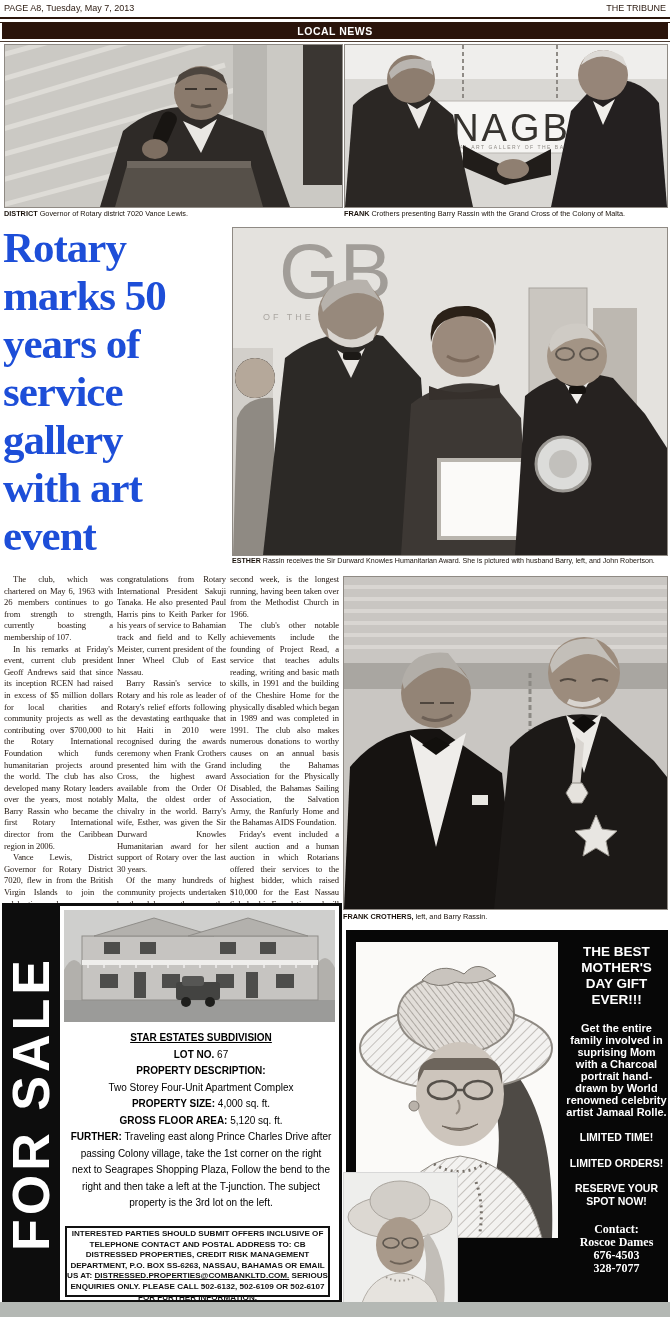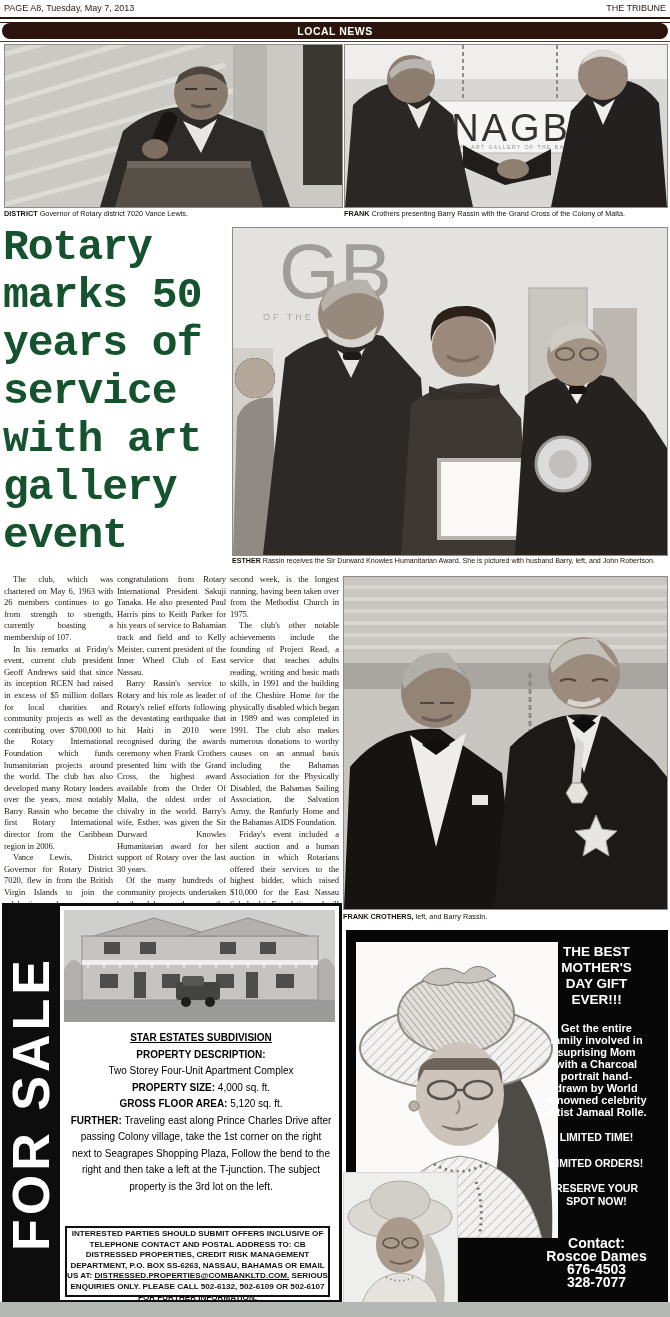--- a/index.html
+++ b/index.html
@@ -3,29 +3,29 @@
 <meta charset="utf-8">
 <style>
   html,body{margin:0;padding:0;background:#e8e8e6;}
   .page{position:relative;width:670px;height:1317px;background:#ffffff;overflow:hidden;
         font-family:"Liberation Sans",sans-serif;color:#241811;}
   .abs{position:absolute;}
   
   .hdr{font-size:9px;color:#2b1a10;top:3px;}
   .hdr-rule{left:0;top:17px;width:670px;height:3px;border-top:2px solid #2b160c;border-bottom:1px solid #2b160c;}
   .banner{left:2px;top:23px;width:666px;height:16px;background:#2a140b;color:#fff;
-          font-weight:bold;font-size:10.5px;text-align:center;line-height:16px;letter-spacing:.5px;border-radius:8px;}
+          font-weight:bold;font-size:10.5px;text-align:center;line-height:16px;letter-spacing:.5px;}
   .thin-rule{left:0;top:41px;width:670px;border-top:1px solid #4a3a30;height:0;}
   
   .pframe{border:1px solid #8f8a84;background:#d8d6d2;overflow:hidden;}
   .cap{font-size:7.3px;color:#1a120b;line-height:9px;}
   .cap b{font-weight:bold;}
   
-  .headline{left:3px;top:224px;width:228px;font-family:Liberation Mono, monospace;font-weight:bold;
-            font-size:43px;line-height:48px;color:#14532d;letter-spacing:-1px;}
+  .headline{left:3px;top:224px;width:228px;font-family:Liberation Serif, serif;font-weight:bold;
+            font-size:43px;line-height:48px;color:#1d4ed8;letter-spacing:-1px;}
   
   .bodycol{top:574px;width:109px;height:330px;overflow:hidden;font-family:"Liberation Serif",serif;
            font-size:8.6px;line-height:11.6px;text-align:justify;color:#241811;letter-spacing:-.1px;}
   .bodycol p{margin:0;text-indent:9px;}
   .bodycol p.cont{text-indent:0;}
   
   .fs-ad{left:2px;top:903px;width:340px;height:400px;background:#0d0d0d;}
   .fs-bar{position:absolute;left:0;top:0;width:58px;height:400px;display:flex;align-items:center;justify-content:center;}
   .fs-bar span{writing-mode:vertical-rl;transform:rotate(180deg);color:#fff;font-weight:bold;
                font-size:52px;letter-spacing:4px;font-family:"Liberation Sans",sans-serif;white-space:nowrap;}
@@ -35,25 +35,25 @@
   .fs-text b{font-weight:bold;}
   .fs-text p{margin:0;}
   .fs-box{position:absolute;left:5px;top:320px;width:261px;height:66px;border:2px solid #111;
           font-size:8.1px;font-weight:bold;text-align:center;line-height:10.6px;color:#111;padding-top:1px;}
   .fs-box .em{text-decoration:underline;}
   
   .md-ad{left:346px;top:930px;width:322px;height:372px;background:#070707;color:#fff;}
   .md-port{position:absolute;left:10px;top:12px;width:202px;height:296px;background:#fff;overflow:hidden;}
   .md-inset{position:absolute;left:-3px;top:242px;width:113px;height:130px;background:#f2f2f0;
             border:1px solid #d8d8d8;overflow:hidden;}
-  .md-col{position:absolute;left:200px;top:14px;width:101px;text-align:center;font-weight:bold;}
+  .md-col{position:absolute;left:220px;top:14px;width:101px;text-align:center;font-weight:bold;}
   .md-title{font-size:13.5px;line-height:16px;}
   .md-body{font-size:11px;line-height:12px;margin-top:14px;}
   .md-lim{font-size:10.5px;line-height:12.5px;margin-top:13px;}
-  .md-contact{font-size:14px;line-height:13px;margin-top:30px;}
+  .md-contact{font-size:12px;line-height:13px;margin-top:16px;font-family:Liberation Serif, serif;}
   .bottom-strip{left:0;top:1302px;width:670px;height:15px;background:#b4b8b4;}
 </style>
 </head>
 <body>
 
 <div class="page">
 
   <div class="abs hdr" style="left:4px;">PAGE A8, Tuesday, May 7, 2013</div>
   <div class="abs hdr" style="right:4px;">THE TRIBUNE</div>
   <div class="abs hdr-rule"></div>
@@ -113,22 +113,22 @@
   </div>
   <div class="abs cap" style="left:344px;top:209px;width:322px;">
     <b>FRANK</b><span> Crothers presenting Barry Rassin with the Grand Cross of the Colony of Malta.</span>
   </div>
 
   <div class="abs headline">
     <div>Rotary</div>
     <div>marks 50</div>
     <div>years of</div>
     <div>service</div>
+    <div>gallery</div>
     <div>with art</div>
-    <div>gallery</div>
     <div>event</div>
   </div>
 
   <div class="abs pframe" style="left:232px;top:227px;width:434px;height:327px;">
     <svg width="434" height="327" viewBox="0 0 434 327">
       <rect width="434" height="327" fill="#e4e2de"></rect>
       <text x="46" y="70" font-size="78" fill="#a19d98" font-family="Liberation Sans, sans-serif">GB</text>
       <text x="30" y="92" font-size="9" fill="#aba7a2" letter-spacing="3">OF THE BAHAMAS</text>
       <rect x="296" y="60" width="58" height="180" fill="#cac6c0" stroke="#a7a39d"></rect>
       <rect x="360" y="80" width="44" height="160" fill="#bdb8b1"></rect>
@@ -167,21 +167,21 @@
     <p>The club, which was chartered on May 6, 1963 with 26 members continues to go from strength to strength, currently boasting a membership of 107.</p>
     <p>In his remarks at Friday's event, current club president Geoff Andrews said that since its inception RCEN had raised in excess of $5 million dollars for local charities and community projects as well as contributing over $700,000 to the Rotary International Foundation which funds humanitarian projects around the world. The club has also developed many Rotary leaders over the years, most notably Barry Rassin who became the first Rotary International director from the Caribbean region in 2006.</p>
     <p>Vance Lewis, District Governor for Rotary District 7020, flew in from the British Virgin Islands to join the celebrations and pass on</p>
   </div>
   <div class="abs bodycol" style="left:117px;">
     <p class="cont">congratulations from Rotary International President Sakuji Tanaka. He also presented Paul Harris pins to Keith Parker for his years of service to Bahamian track and field and to Kelly Meister, current president of the Inner Wheel Club of East Nassau.</p>
     <p>Barry Rassin's service to Rotary and his role as leader of Rotary's relief efforts following the devastating earthquake that hit Haiti in 2010 were recognised during the awards ceremony when Frank Crothers presented him with the Grand Cross, the highest award available from the Order Of Malta, the oldest order of chivalry in the world. Barry's wife, Esther, was given the Sir Durward Knowles Humanitarian award for her support of Rotary over the last 30 years.</p>
     <p>Of the many hundreds of community projects undertaken by the club over the years the Fox Hill Run, which sees Rotarians distribute food to needy households in the Fox Hill area every</p>
   </div>
   <div class="abs bodycol" style="left:230px;">
-    <p class="cont">second week, is the longest running, having been taken over from the Methodist Church in 1975.</p>
+    <p class="cont">second week, is the longest running, having been taken over from the Methodist Church in 1966.</p>
     <p>The club's other notable achievements include the founding of Project Read, a service that teaches adults reading, writing and basic math skills, in 1991 and the building of the Cheshire Home for the physically disabled which began in 1989 and was completed in 1991. The club also makes numerous donations to worthy causes on an annual basis including the Bahamas Association for the Physically Disabled, the Bahamas Sailing Association, the Salvation Army, the Ranfurly Home and the Bahamas AIDS Foundation.</p>
     <p>Friday's event included a silent auction and a human auction in which Rotarians offered their services to the highest bidder, which raised $10,000 for the East Nassau Scholarship Foundation and will be used to help Bahamian students continue their education both at home and abroad.</p>
   </div>
 
   <div class="abs pframe" style="left:343px;top:576px;width:323px;height:332px;">
     <svg width="323" height="332" viewBox="0 0 323 332">
       <rect width="323" height="332" fill="#c9c6c2"></rect>
       <g stroke="#d9d6d2" stroke-width="4">
         <line x1="0" y1="10" x2="323" y2="10"></line>
           <line x1="0" y1="22" x2="323" y2="22"></line>
@@ -262,20 +262,21 @@
               <rect x="182" y="62" width="12" height="26"></rect>
           </g>
           <rect x="112" y="72" width="44" height="18" rx="3" fill="#434341"></rect>
           <rect x="118" y="66" width="22" height="10" rx="3" fill="#565654"></rect>
           <circle cx="122" cy="92" r="5" fill="#1e1e1c"></circle>
             <circle cx="146" cy="92" r="5" fill="#1e1e1c"></circle>
         </svg>
       </div>
       <div class="fs-text">
         <p><span class="u">STAR ESTATES SUBDIVISION</span></p>
+        <p><b>LOT NO.</b><span> 67</span></p>
         <p><b>PROPERTY DESCRIPTION:</b></p>
         <p><span>Two Storey Four-Unit Apartment Complex</span></p>
         <p><b>PROPERTY SIZE:</b><span> 4,000 sq. ft.</span></p>
         <p><b>GROSS FLOOR AREA:</b><span> 5,120 sq. ft.</span></p>
         <p><b>FURTHER:</b><span> Traveling east along Prince Charles Drive after passing Colony village, take the 1st corner on the right next to Seagrapes Shopping Plaza, Follow the bend to the right and then take a left at the T-junction. The subject property is the 3rd lot on the left.</span></p>
       </div>
       <div class="fs-box">
         <span>INTERESTED PARTIES SHOULD SUBMIT OFFERS INCLUSIVE OF TELEPHONE CONTACT AND POSTAL ADDRESS TO: CB DISTRESSED PROPERTIES, CREDIT RISK MANAGEMENT DEPARTMENT, P.O. BOX SS-6263, NASSAU, BAHAMAS OR EMAIL US AT: </span><span class="em">DISTRESSED.PROPERTIES@COMBANKLTD.COM.</span><span> SERIOUS ENQUIRIES ONLY. PLEASE CALL 502-6132, 502-6109 OR 502-6107 FOR FURTHER INFORMATION.</span><br>
         <span>* WE RESERVE THE RIGHT TO REJECT ANY OR ALL OFFERS.</span>
       </div>

